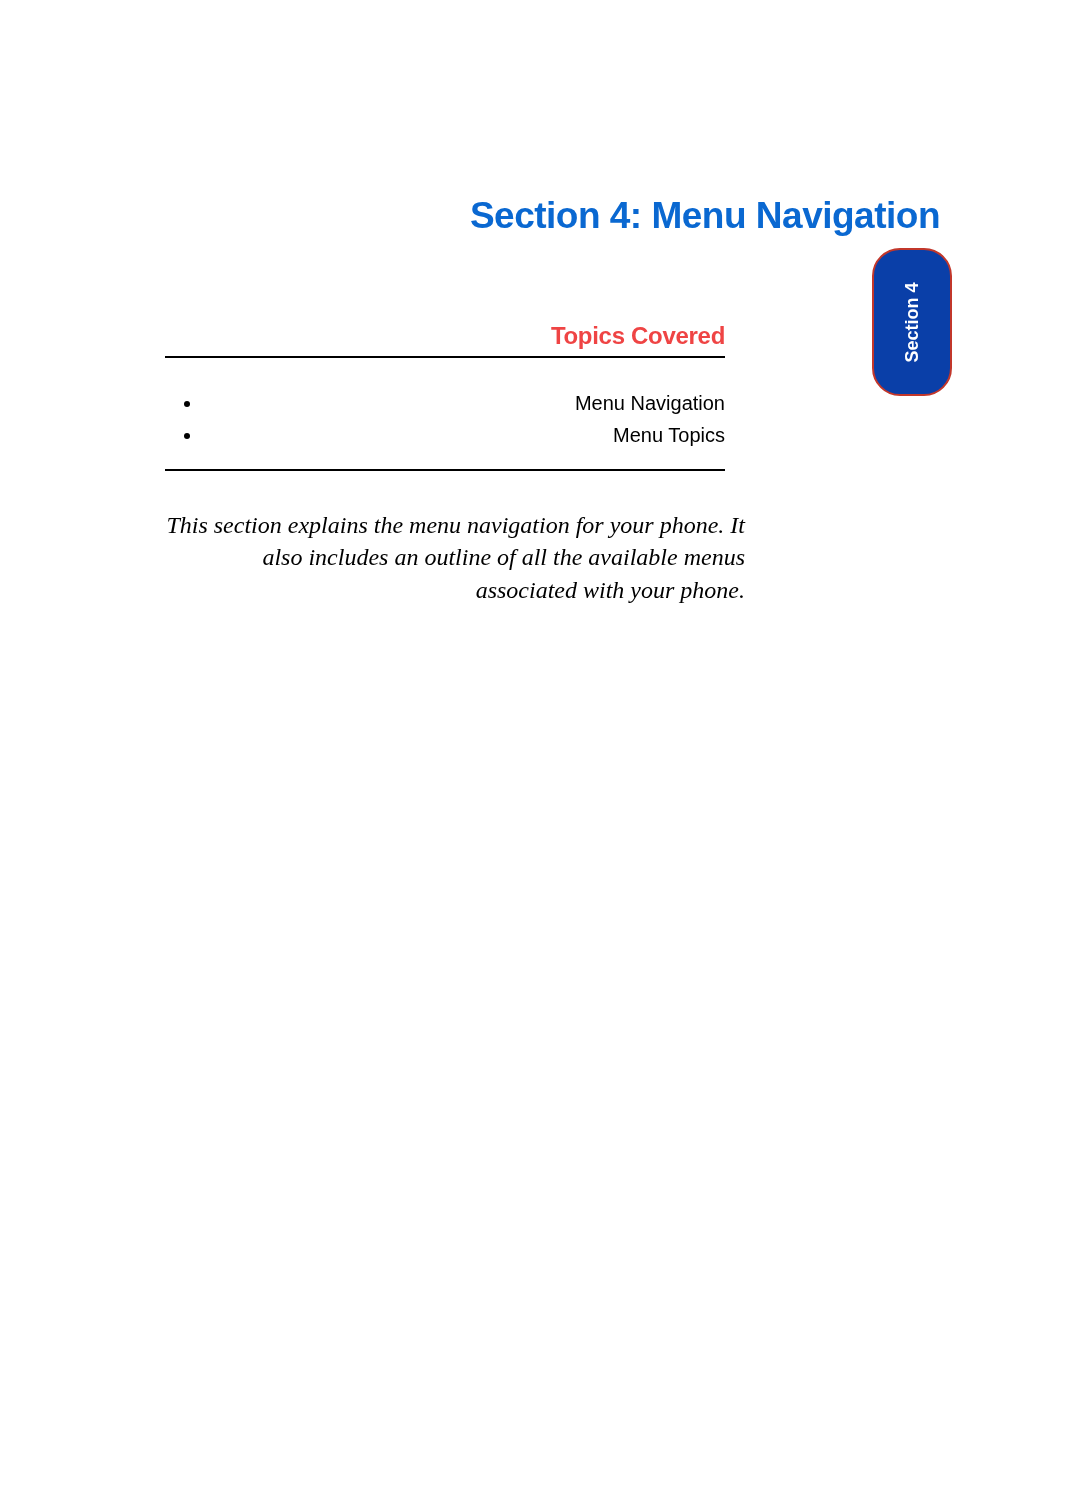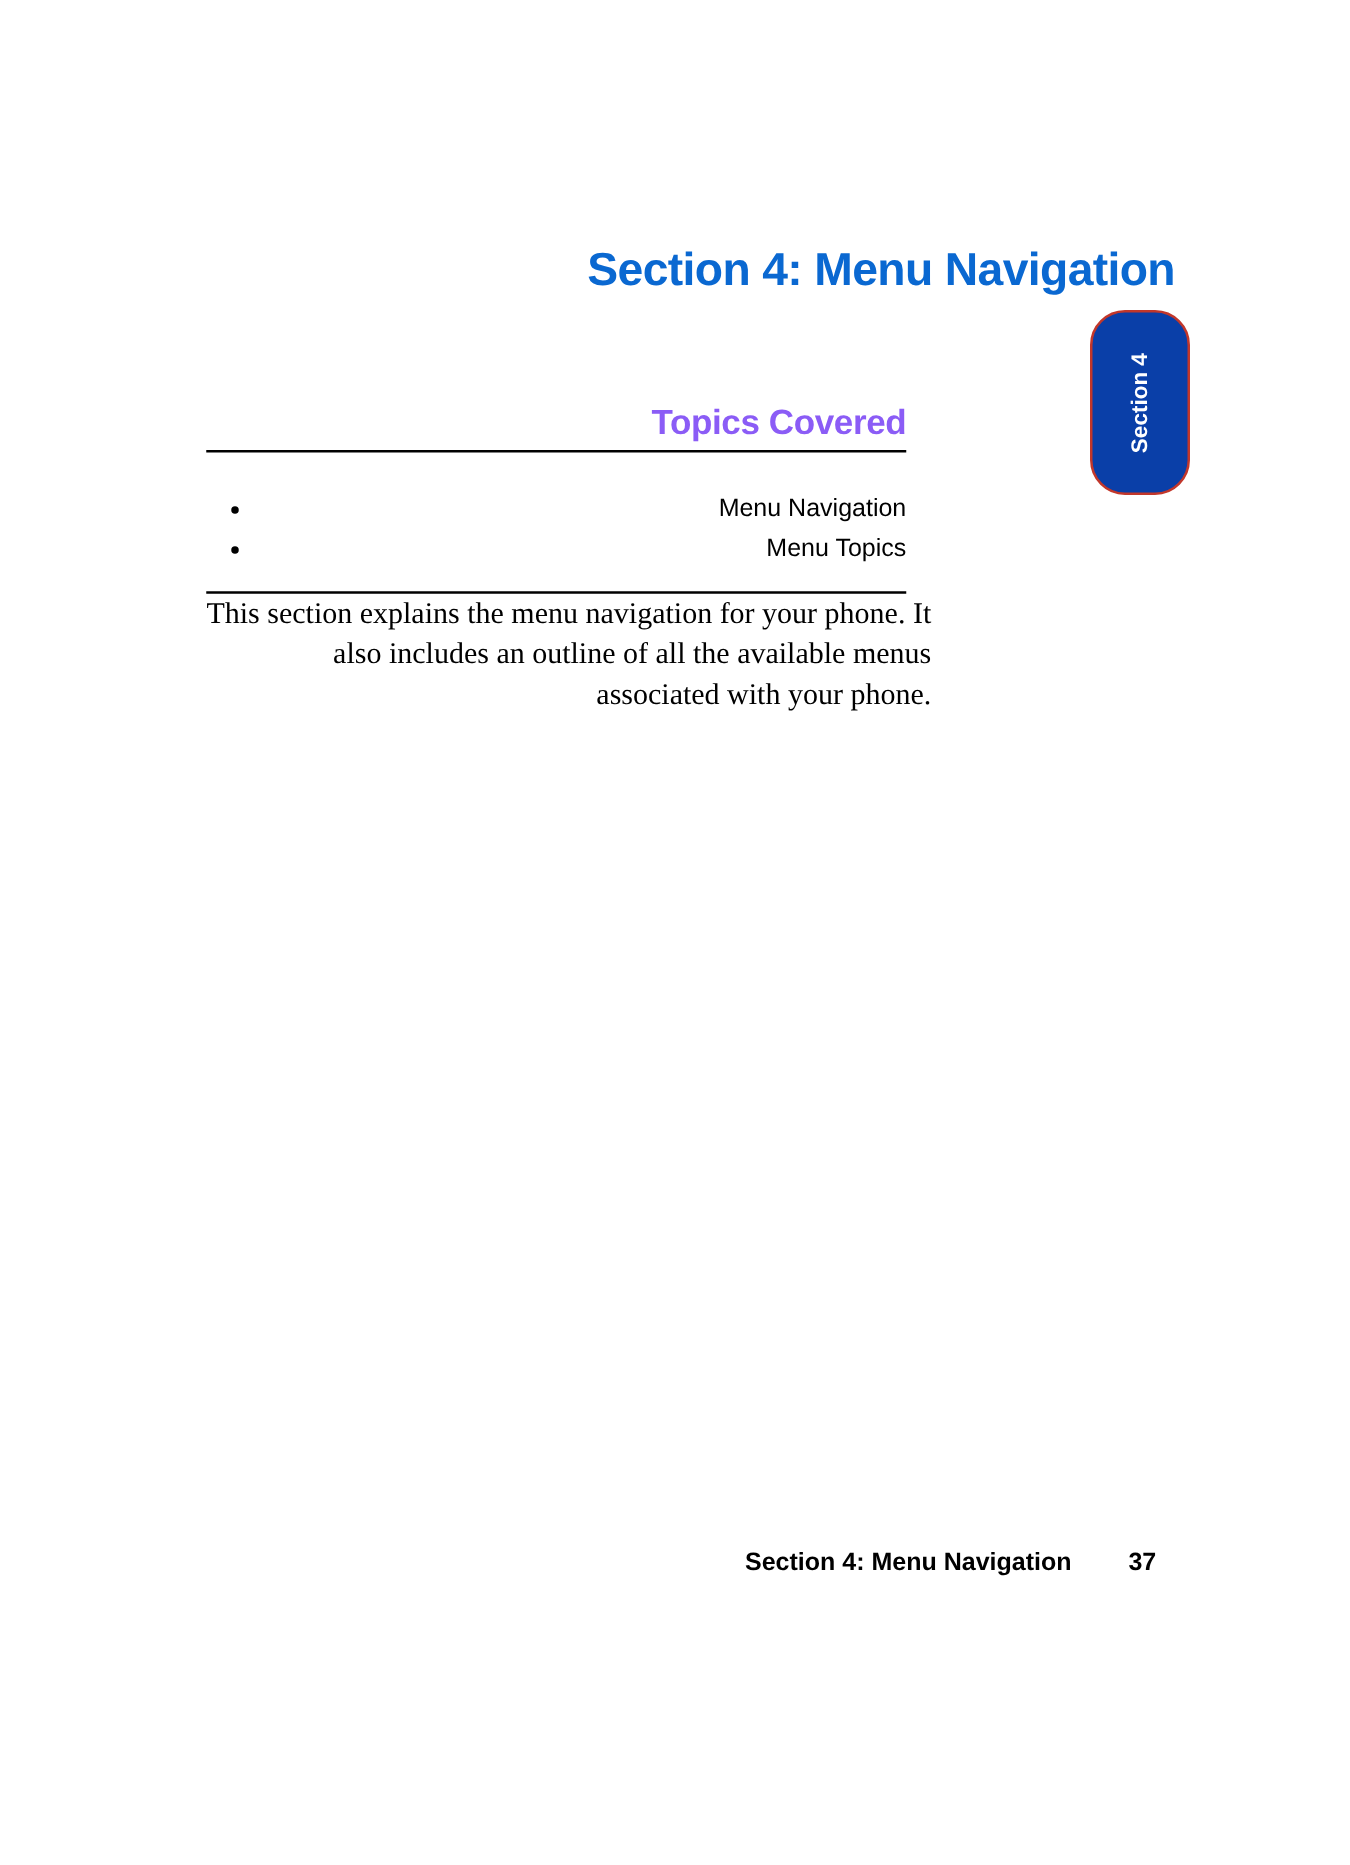--- a/index.html
+++ b/index.html
@@ -24,22 +24,22 @@
     color: #0a68d1;
     letter-spacing: -0.5px;
   }
   .topics-block {
     margin-top: 85px;
     width: 560px;
   }
   .topics-heading {
     font-family: Arial, Helvetica, sans-serif;
     font-weight: bold;
-    font-size: 28px;
-    color: #8b5cf6;
+    font-size: 24px;
+    color: #ef4444;
     letter-spacing: -0.3px;
     padding-bottom: 6px;
     border-bottom: 2px solid #000000;
   }
   .topics-list {
     margin-top: 29px;
     margin-left: 38px;
     list-style: disc;
   }
   .topics-list li {
@@ -49,25 +49,27 @@
     color: #000000;
     line-height: 1.6;
   }
   .divider-2 {
     margin-top: 18px;
     width: 560px;
     height: 2px;
     background: #000000;
   }
   .intro-para {
+    margin-top: 38px;
     width: 580px;
     font-family: 'Palatino Linotype', Palatino, Georgia, serif;
     font-size: 24px;
     color: #000000;
     line-height: 1.35;
+    font-style: italic;
   }
   .side-tab {
     position: absolute;
     top: 248px;
     right: 128px;
     width: 80px;
     height: 148px;
     background: #0a3fa8;
     border: 2px solid #c2372b;
     border-radius: 28px;
@@ -112,18 +114,14 @@
   </div>
 
   <div class="divider-2"></div>
 
   <p class="intro-para">This section explains the menu navigation for your phone. It also includes an outline of all the available menus associated with your phone.</p>
 
   <div class="side-tab">
     <span class="side-tab-text">Section 4</span>
   </div>
 
-  <div class="footer">
-    <span>Section 4: Menu Navigation</span>
-    <span class="page-number">37</span>
-  </div>
 
 </div>
 
 </body></html>

